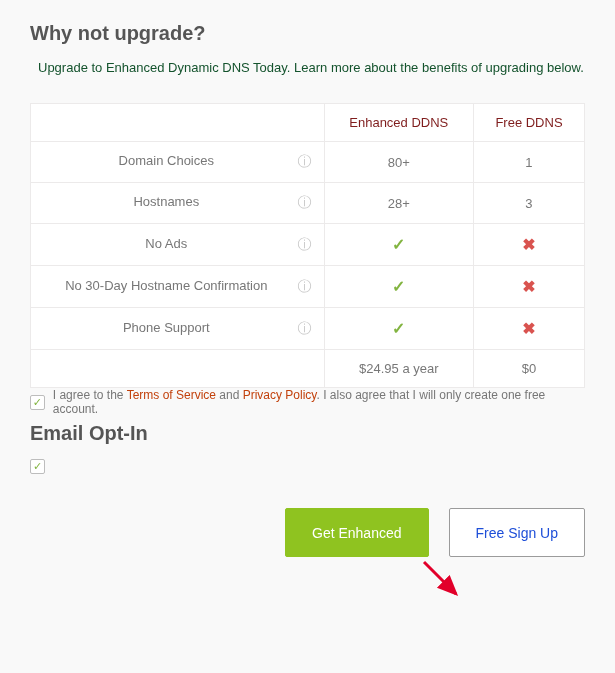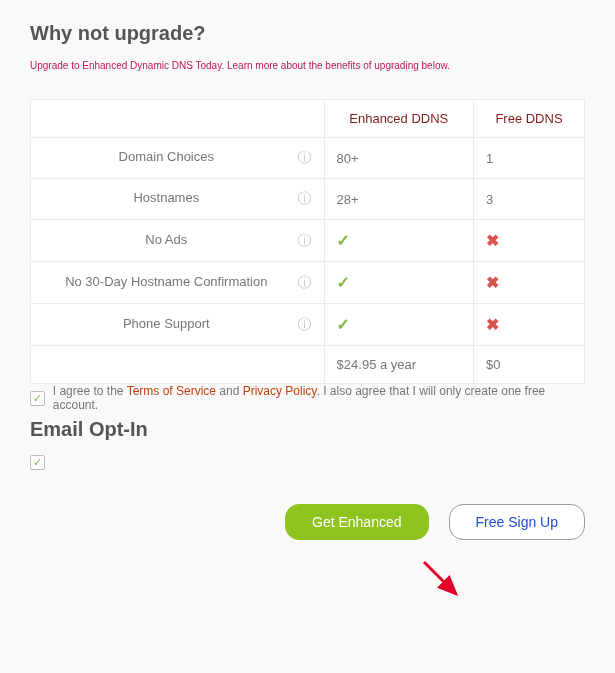--- a/index.html
+++ b/index.html
@@ -16,23 +16,23 @@
   .content {
     padding: 22px 30px 30px 30px;
   }
   h2.section {
     font-weight: 700;
     color: #555;
     font-size: 20px;
     margin: 0 0 14px 0;
   }
   p.lead {
-    font-size: 10px;
-    color: #be185d;
-    margin: 0 0 26px 0;
+    font-size: 13px;
+    color: #14532d;
+    margin: 0 0 26px 8px;
     line-height: 1.4;
   }
   table.compare {
     width: 100%;
     border-collapse: collapse;
     background: #fff;
     font-size: 13px;
     color: #777;
   }
   table.compare th, table.compare td {
@@ -45,20 +45,21 @@
     text-align: center;
     color: #7f1d1d;
     background: #fff;
   }
   table.compare th.first { text-align: left; }
   table.compare td.feature {
     text-align: center;
     width: 53%;
   }
   table.compare td.val {
+    text-align: center;
   }
   .info-icon {
     float: right;
     color: #c8c8c8;
     font-size: 14px;
     margin-left: 8px;
   }
   .check { color: #82b440; font-size: 16px; font-weight: bold; }
   .cross { color: #d9534f; font-size: 16px; font-weight: bold; }
   .req { color: #d9534f; font-size: 18px; }
@@ -86,24 +87,24 @@
   .btn-row {
     display: flex;
     justify-content: flex-end;
     gap: 20px;
     margin-top: 34px;
   }
   .btn {
     display: inline-flex;
     align-items: center;
     justify-content: center;
-    height: 36px;
+    height: 49px;
     padding: 0 26px;
     font-size: 14px;
-    border-radius: 14px;
+    border-radius: 2px;
     cursor: pointer;
     user-select: none;
   }
   .btn-primary {
     background: #8fc320;
     color: #fff;
     border: 1px solid #8fc320;
   }
   .btn-outline {
     background: #fff;

